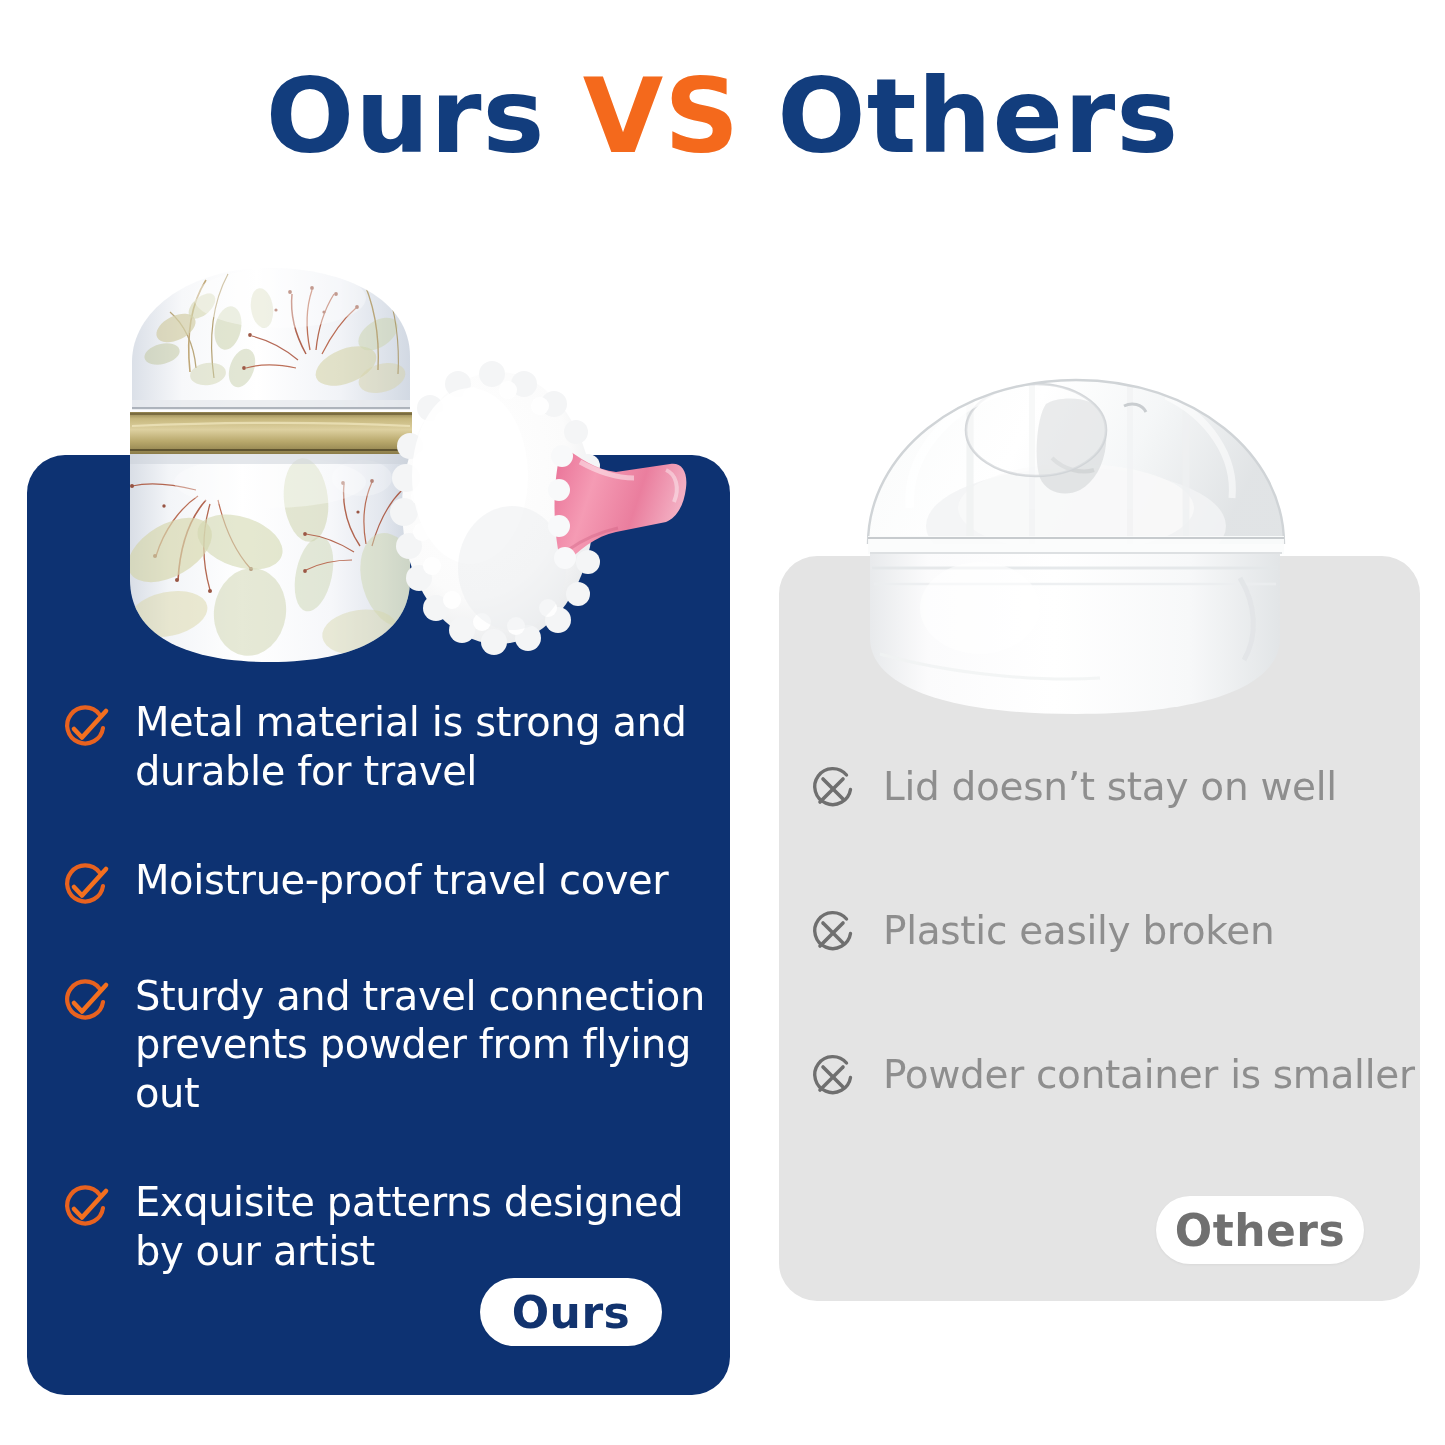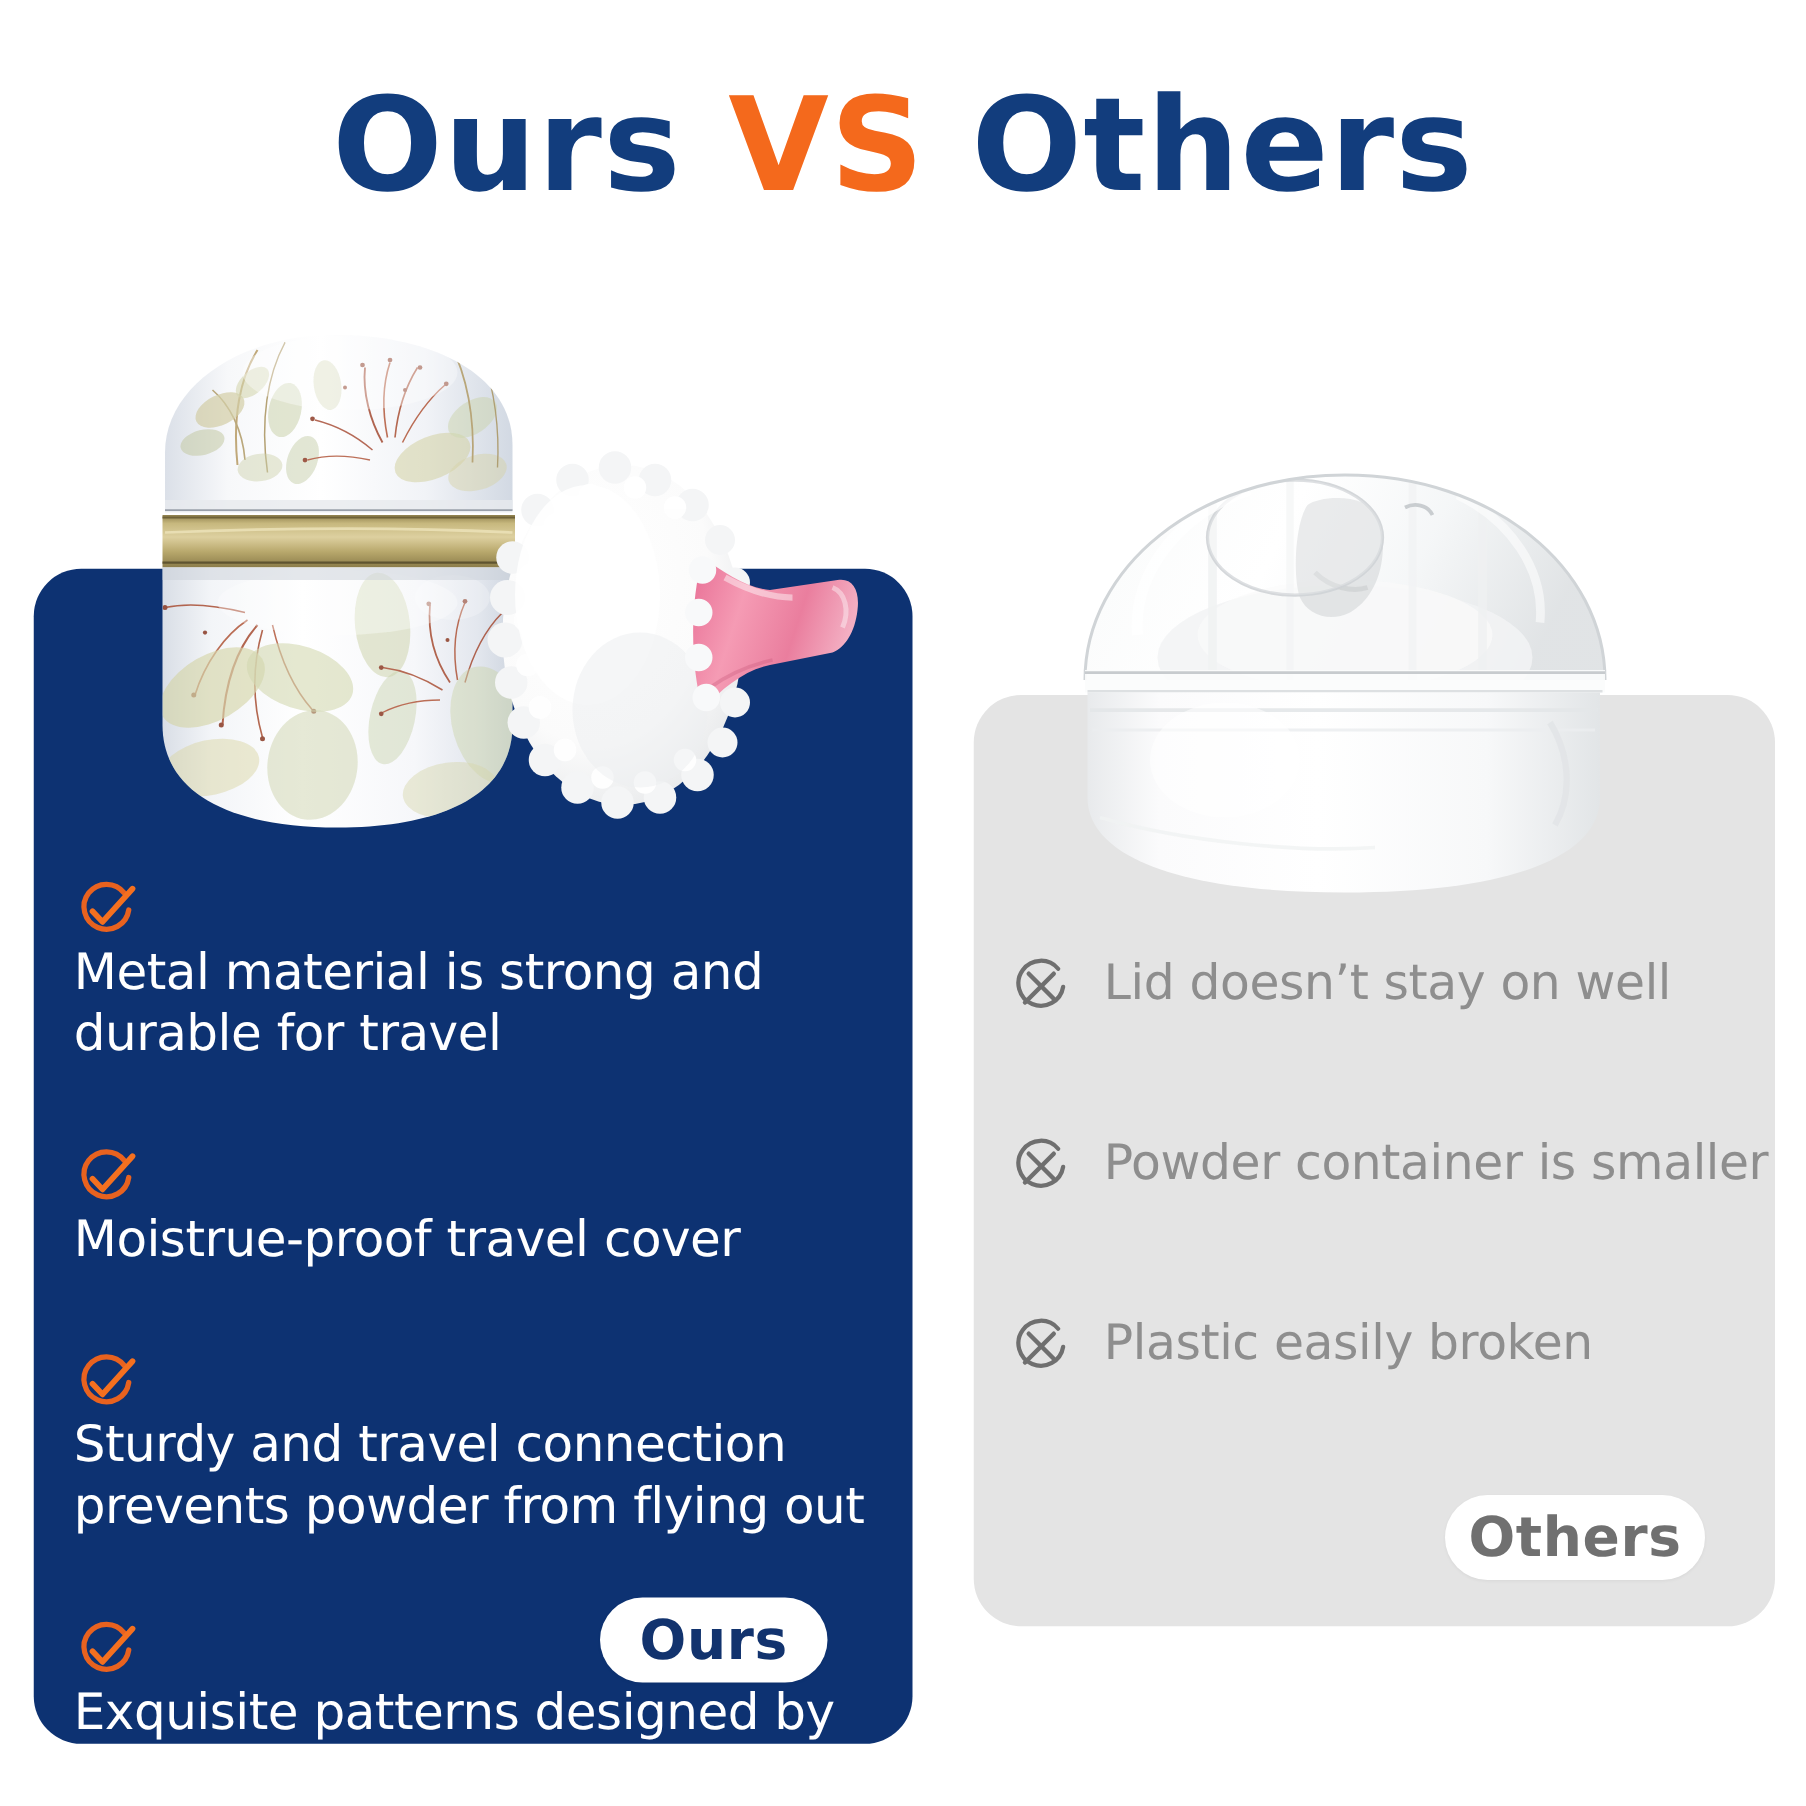--- a/index.html
+++ b/index.html
@@ -61,21 +61,20 @@
   .feature-list {
     position: absolute;
     left: 32px;
     top: 243px;
     width: 660px;
   }
   .feature-row {
     display: flex;
     align-items: flex-start;
     margin-bottom: 60px;
-    flex-direction: column;
   }
   .feature-row:last-child { margin-bottom: 0; }
 
   .mark {
     flex: 0 0 auto;
     width: 52px;
     height: 52px;
     margin-right: 24px;
     margin-top: 4px;
   }
@@ -234,32 +233,32 @@
       </div>
 
       <div class="cons-row">
         <span class="mark">
           <svg viewBox="0 0 52 52">
             <path d="M39.5 12 A18 18 0 1 0 43.5 26.5" fill="none" stroke="#6f6f6f" stroke-width="3.4" stroke-linecap="round"></path>
             <path d="M16 16 L36 36" fill="none" stroke="#6f6f6f" stroke-width="3.6" stroke-linecap="round"></path>
             <path d="M36 16 L13 39" fill="none" stroke="#6f6f6f" stroke-width="3.6" stroke-linecap="round"></path>
           </svg>
         </span>
-        <span class="cons-text">Powder container is smaller</span>
+        <span class="cons-text">Plastic easily broken</span>
       </div>
 
       <div class="cons-row">
         <span class="mark">
           <svg viewBox="0 0 52 52">
             <path d="M39.5 12 A18 18 0 1 0 43.5 26.5" fill="none" stroke="#6f6f6f" stroke-width="3.4" stroke-linecap="round"></path>
             <path d="M16 16 L36 36" fill="none" stroke="#6f6f6f" stroke-width="3.6" stroke-linecap="round"></path>
             <path d="M36 16 L13 39" fill="none" stroke="#6f6f6f" stroke-width="3.6" stroke-linecap="round"></path>
           </svg>
         </span>
-        <span class="cons-text">Plastic easily broken</span>
+        <span class="cons-text">Powder container is smaller</span>
       </div>
 
     </div>
   </div>
 
   <div class="product" id="product-ours">
     <svg viewBox="0 0 620 430">
       <defs>
         <linearGradient id="tinBody" x1="0" y1="0" x2="1" y2="0">
           <stop offset="0" stop-color="#d9dee6"></stop>

